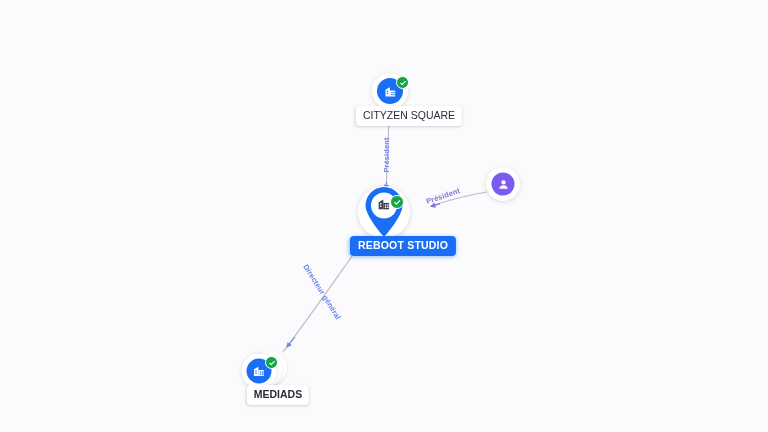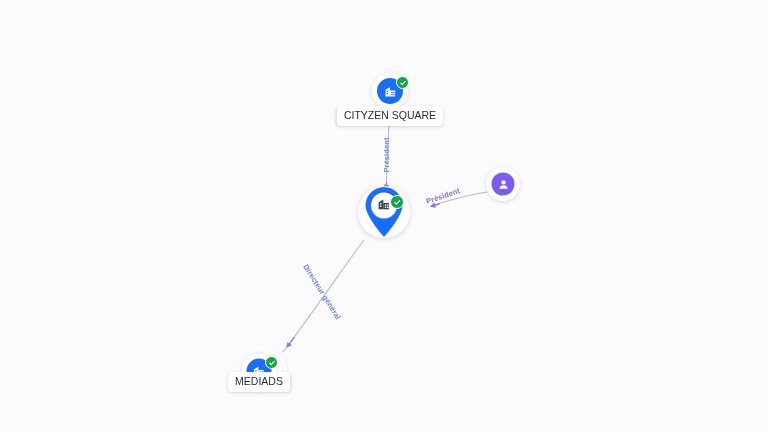--- a/index.html
+++ b/index.html
@@ -96,20 +96,21 @@
   }
 
   
   .label {
     position: absolute;
     transform: translate(-50%, 0);
     white-space: nowrap;
     box-sizing: border-box;
     border-radius: 4px;
     line-height: 1;
+    margin-left: 19px;
   }
 
   .label-plain {
     background: #ffffff;
     color: #2b2b38;
     font-size: 10.5px;
     padding: 4px 7px 5px 7px;
     box-shadow: 0 1px 3px rgba(60, 64, 80, 0.22);
   }
 
@@ -211,20 +212,21 @@
         <rect x="13.3" y="15.9" width="2.1" height="2.1" fill="#ffffff"></rect>
         <rect x="16.6" y="15.9" width="2.1" height="2.1" fill="#ffffff"></rect>
       </svg>
     </span>
     <div class="badge" style="width:14px;height:14px;left:6px;top:-17px;">
       <svg width="8.5" height="8.5" viewBox="0 0 24 24">
         <path d="M5 12.6 L9.6 17.2 L19 7.4" stroke="#ffffff" stroke-width="3.2" fill="none" stroke-linecap="round" stroke-linejoin="round"></path>
       </svg>
     </div>
   </div>
+  <div class="label label-selected" style="left:384px; top:236px;">REBOOT STUDIO</div>
 
   <div class="node" style="left:503px; top:184px;">
     <div class="halo" style="width:34px;height:34px;"></div>
     <div class="disc" style="width:23px;height:23px;background:#7c5cf0;">
       <span>
         <svg width="14" height="14" viewBox="0 0 24 24" fill="none">
           <circle cx="12" cy="8.4" r="3.7" fill="#ffffff"></circle>
           <path d="M4.8 19.4 C 5.4 14.9 8.4 13.2 12 13.2 C 15.6 13.2 18.6 14.9 19.2 19.4 Z" fill="#ffffff"></path>
         </svg>
       </span>
@@ -248,15 +250,15 @@
           <rect x="16.6" y="15.9" width="2.1" height="2.1" fill="#1a6ef5"></rect>
         </svg>
       </span>
     </div>
     <div class="badge" style="width:13px;height:13px;left:6px;top:-15px;">
       <svg width="8" height="8" viewBox="0 0 24 24">
         <path d="M5 12.6 L9.6 17.2 L19 7.4" stroke="#ffffff" stroke-width="3.2" fill="none" stroke-linecap="round" stroke-linejoin="round"></path>
       </svg>
     </div>
   </div>
-  <div class="label label-plain" style="left:259px; top:372px;">MEDIADS</div>
+  <div class="label label-plain" style="left:259px; top:385px;font-weight:bold;">MEDIADS</div>
 
 </div>
 
 </body></html>

